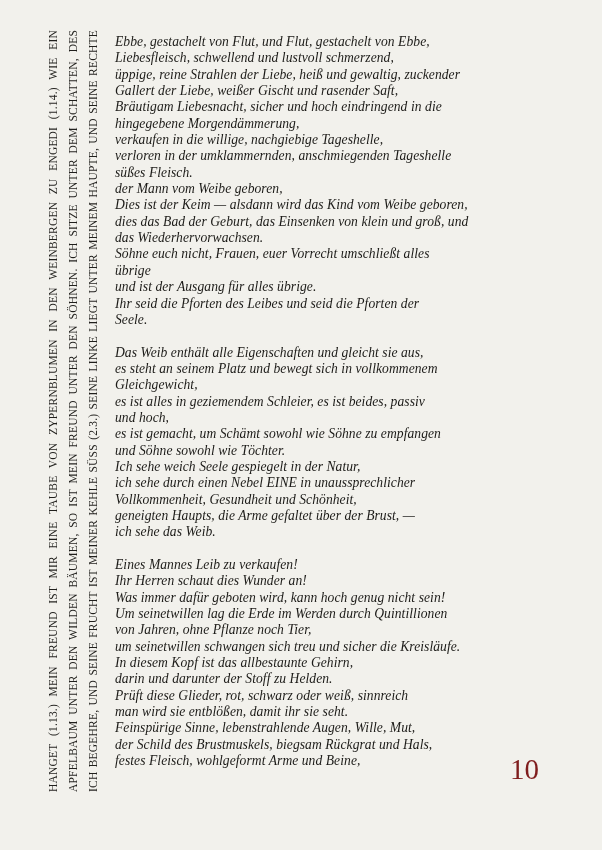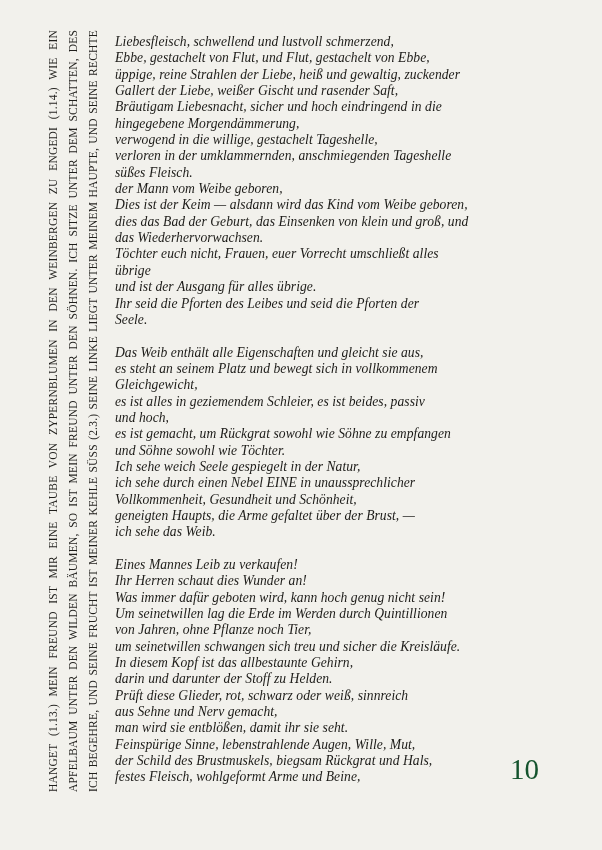--- a/index.html
+++ b/index.html
@@ -53,80 +53,79 @@
   .stanza + .stanza { margin-top: 16.35px; }
   .poem-line { white-space: nowrap; }
 
   .page-number {
     position: absolute;
     left: 510px;
     top: 755px;
     font-size: 29px;
     line-height: 1;
     font-style: normal;
-    color: #14532d;
+    color: #7f1d1d;
   }
 </style>
 </head>
 <body>
 
 <div class="page">
 
   <div class="margin-quote">
       <div class="margin-line">HANGET (1.13.) MEIN FREUND IST MIR EINE TAUBE VON ZYPERNBLUMEN IN DEN WEINBERGEN ZU ENGEDI (1.14.) WIE EIN</div>
       <div class="margin-line">APFELBAUM UNTER DEN WILDEN BÄUMEN, SO IST MEIN FREUND UNTER DEN SÖHNEN. ICH SITZE UNTER DEM SCHATTEN, DES</div>
       <div class="margin-line">ICH BEGEHRE, UND SEINE FRUCHT IST MEINER KEHLE SÜSS (2.3.) SEINE LINKE LIEGT UNTER MEINEM HAUPTE, UND SEINE RECHTE</div>
     </div>
 
   <div class="poem-body">
       <div class="stanza">
+        <div class="poem-line">Ebbe, gestachelt von Flut, und Flut, gestachelt von Ebbe,</div>
         <div class="poem-line">Liebesfleisch, schwellend und lustvoll schmerzend,</div>
-        <div class="poem-line">Ebbe, gestachelt von Flut, und Flut, gestachelt von Ebbe,</div>
         <div class="poem-line">üppige, reine Strahlen der Liebe, heiß und gewaltig, zuckender</div>
         <div class="poem-line">Gallert der Liebe, weißer Gischt und rasender Saft,</div>
         <div class="poem-line">Bräutigam Liebesnacht, sicher und hoch eindringend in die</div>
         <div class="poem-line">hingegebene Morgendämmerung,</div>
-        <div class="poem-line">verwogend in die willige, gestachelt Tageshelle,</div>
+        <div class="poem-line">verkaufen in die willige, nachgiebige Tageshelle,</div>
         <div class="poem-line">verloren in der umklammernden, anschmiegenden Tageshelle</div>
         <div class="poem-line">süßes Fleisch.</div>
         <div class="poem-line">der Mann vom Weibe geboren,</div>
         <div class="poem-line">Dies ist der Keim — alsdann wird das Kind vom Weibe geboren,</div>
         <div class="poem-line">dies das Bad der Geburt, das Einsenken von klein und groß, und</div>
         <div class="poem-line">das Wiederhervorwachsen.</div>
-        <div class="poem-line">Töchter euch nicht, Frauen, euer Vorrecht umschließt alles</div>
+        <div class="poem-line">Söhne euch nicht, Frauen, euer Vorrecht umschließt alles</div>
         <div class="poem-line">übrige</div>
         <div class="poem-line">und ist der Ausgang für alles übrige.</div>
         <div class="poem-line">Ihr seid die Pforten des Leibes und seid die Pforten der</div>
         <div class="poem-line">Seele.</div>
       </div>
       <div class="stanza">
         <div class="poem-line">Das Weib enthält alle Eigenschaften und gleicht sie aus,</div>
         <div class="poem-line">es steht an seinem Platz und bewegt sich in vollkommenem</div>
         <div class="poem-line">Gleichgewicht,</div>
         <div class="poem-line">es ist alles in geziemendem Schleier, es ist beides, passiv</div>
         <div class="poem-line">und hoch,</div>
-        <div class="poem-line">es ist gemacht, um Rückgrat sowohl wie Söhne zu empfangen</div>
+        <div class="poem-line">es ist gemacht, um Schämt sowohl wie Söhne zu empfangen</div>
         <div class="poem-line">und Söhne sowohl wie Töchter.</div>
         <div class="poem-line">Ich sehe weich Seele gespiegelt in der Natur,</div>
         <div class="poem-line">ich sehe durch einen Nebel EINE in unaussprechlicher</div>
         <div class="poem-line">Vollkommenheit, Gesundheit und Schönheit,</div>
         <div class="poem-line">geneigten Haupts, die Arme gefaltet über der Brust, —</div>
         <div class="poem-line">ich sehe das Weib.</div>
       </div>
       <div class="stanza">
         <div class="poem-line">Eines Mannes Leib zu verkaufen!</div>
         <div class="poem-line">Ihr Herren schaut dies Wunder an!</div>
         <div class="poem-line">Was immer dafür geboten wird, kann hoch genug nicht sein!</div>
         <div class="poem-line">Um seinetwillen lag die Erde im Werden durch Quintillionen</div>
         <div class="poem-line">von Jahren, ohne Pflanze noch Tier,</div>
         <div class="poem-line">um seinetwillen schwangen sich treu und sicher die Kreisläufe.</div>
         <div class="poem-line">In diesem Kopf ist das allbestaunte Gehirn,</div>
         <div class="poem-line">darin und darunter der Stoff zu Helden.</div>
         <div class="poem-line">Prüft diese Glieder, rot, schwarz oder weiß, sinnreich</div>
-        <div class="poem-line">aus Sehne und Nerv gemacht,</div>
         <div class="poem-line">man wird sie entblößen, damit ihr sie seht.</div>
         <div class="poem-line">Feinspürige Sinne, lebenstrahlende Augen, Wille, Mut,</div>
         <div class="poem-line">der Schild des Brustmuskels, biegsam Rückgrat und Hals,</div>
         <div class="poem-line">festes Fleisch, wohlgeformt Arme und Beine,</div>
       </div>
     </div>
 
   <div class="page-number">10</div>
 
 </div>

